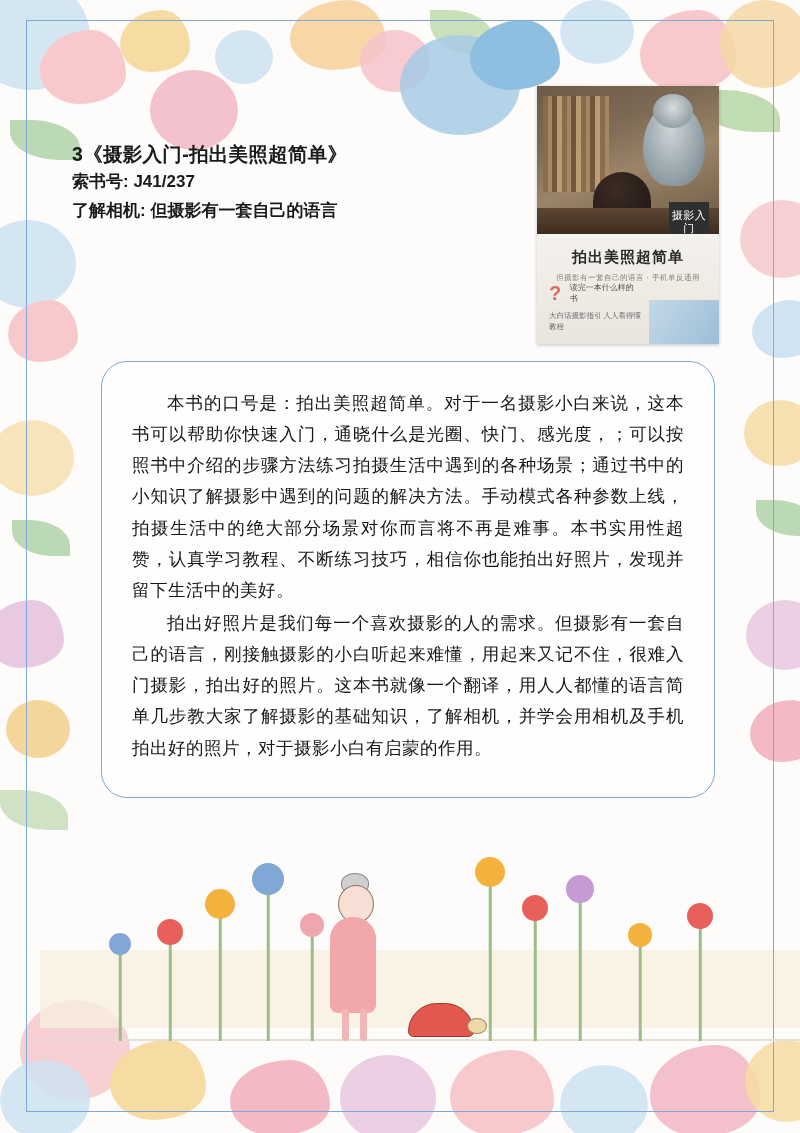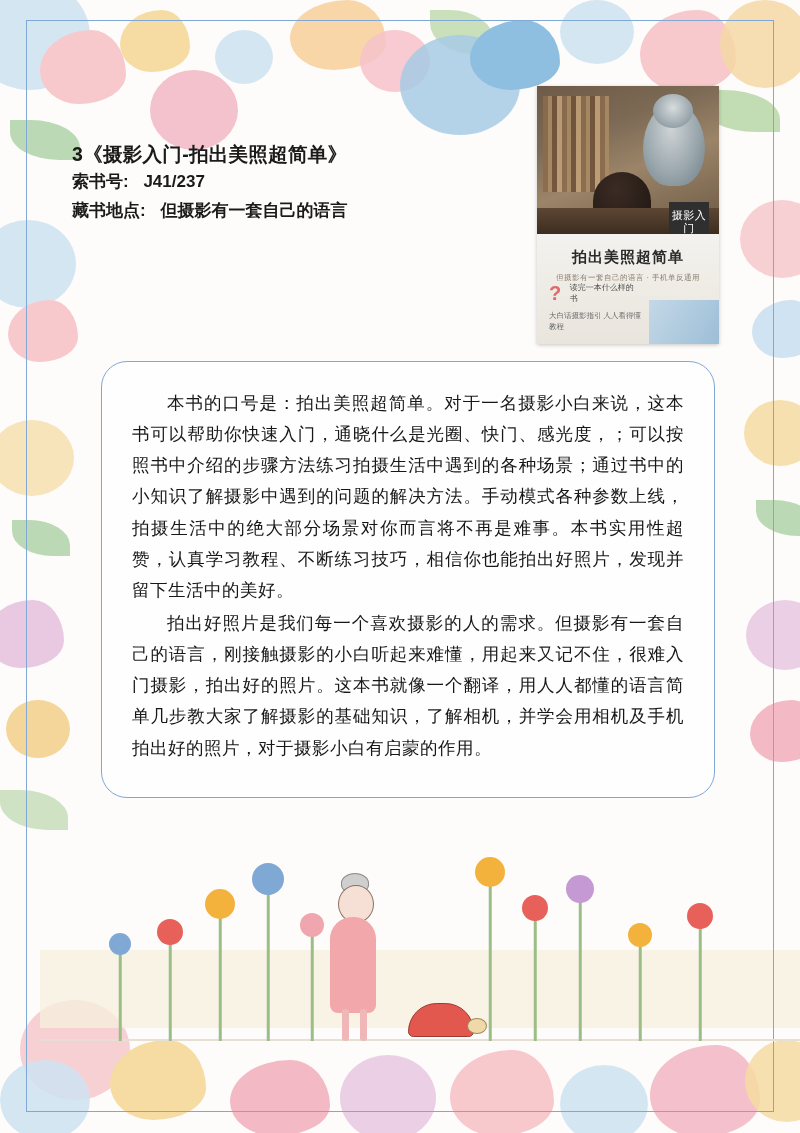--- a/index.html
+++ b/index.html
@@ -76,21 +76,20 @@
     line-height: 1.7;
     white-space: nowrap;
   }
   .meta .row .lbl {
     font-weight: 700;
   }
   .meta .row .val {
     font-weight: 400;
   }
   .meta .row .val.sp {
-    margin-left: 10px;
     font-weight: 700;
   }
 
   
   .cover {
     position: absolute;
     left: 537px;
     top: 86px;
     width: 182px;
     height: 258px;
@@ -397,21 +396,21 @@
 
   <div class="frame"></div>
 
   <div class="meta">
     <div class="title"><span>3</span><span>《摄影入门-拍出美照超简单》</span></div>
     <div class="row">
       <span class="lbl">索书号:</span>
       <span class="val sp">J41/237</span>
     </div>
     <div class="row">
-      <span class="lbl">藏书地点:</span>
+      <span class="lbl">了解相机:</span>
       <span class="val sp">但摄影有一套自己的语言</span>
     </div>
   </div>
 
   <div class="cover">
     <div class="photo">
       <div class="shelf"></div>
       <div class="dog"></div>
       <div class="child"></div>
       <div class="desk"></div>

